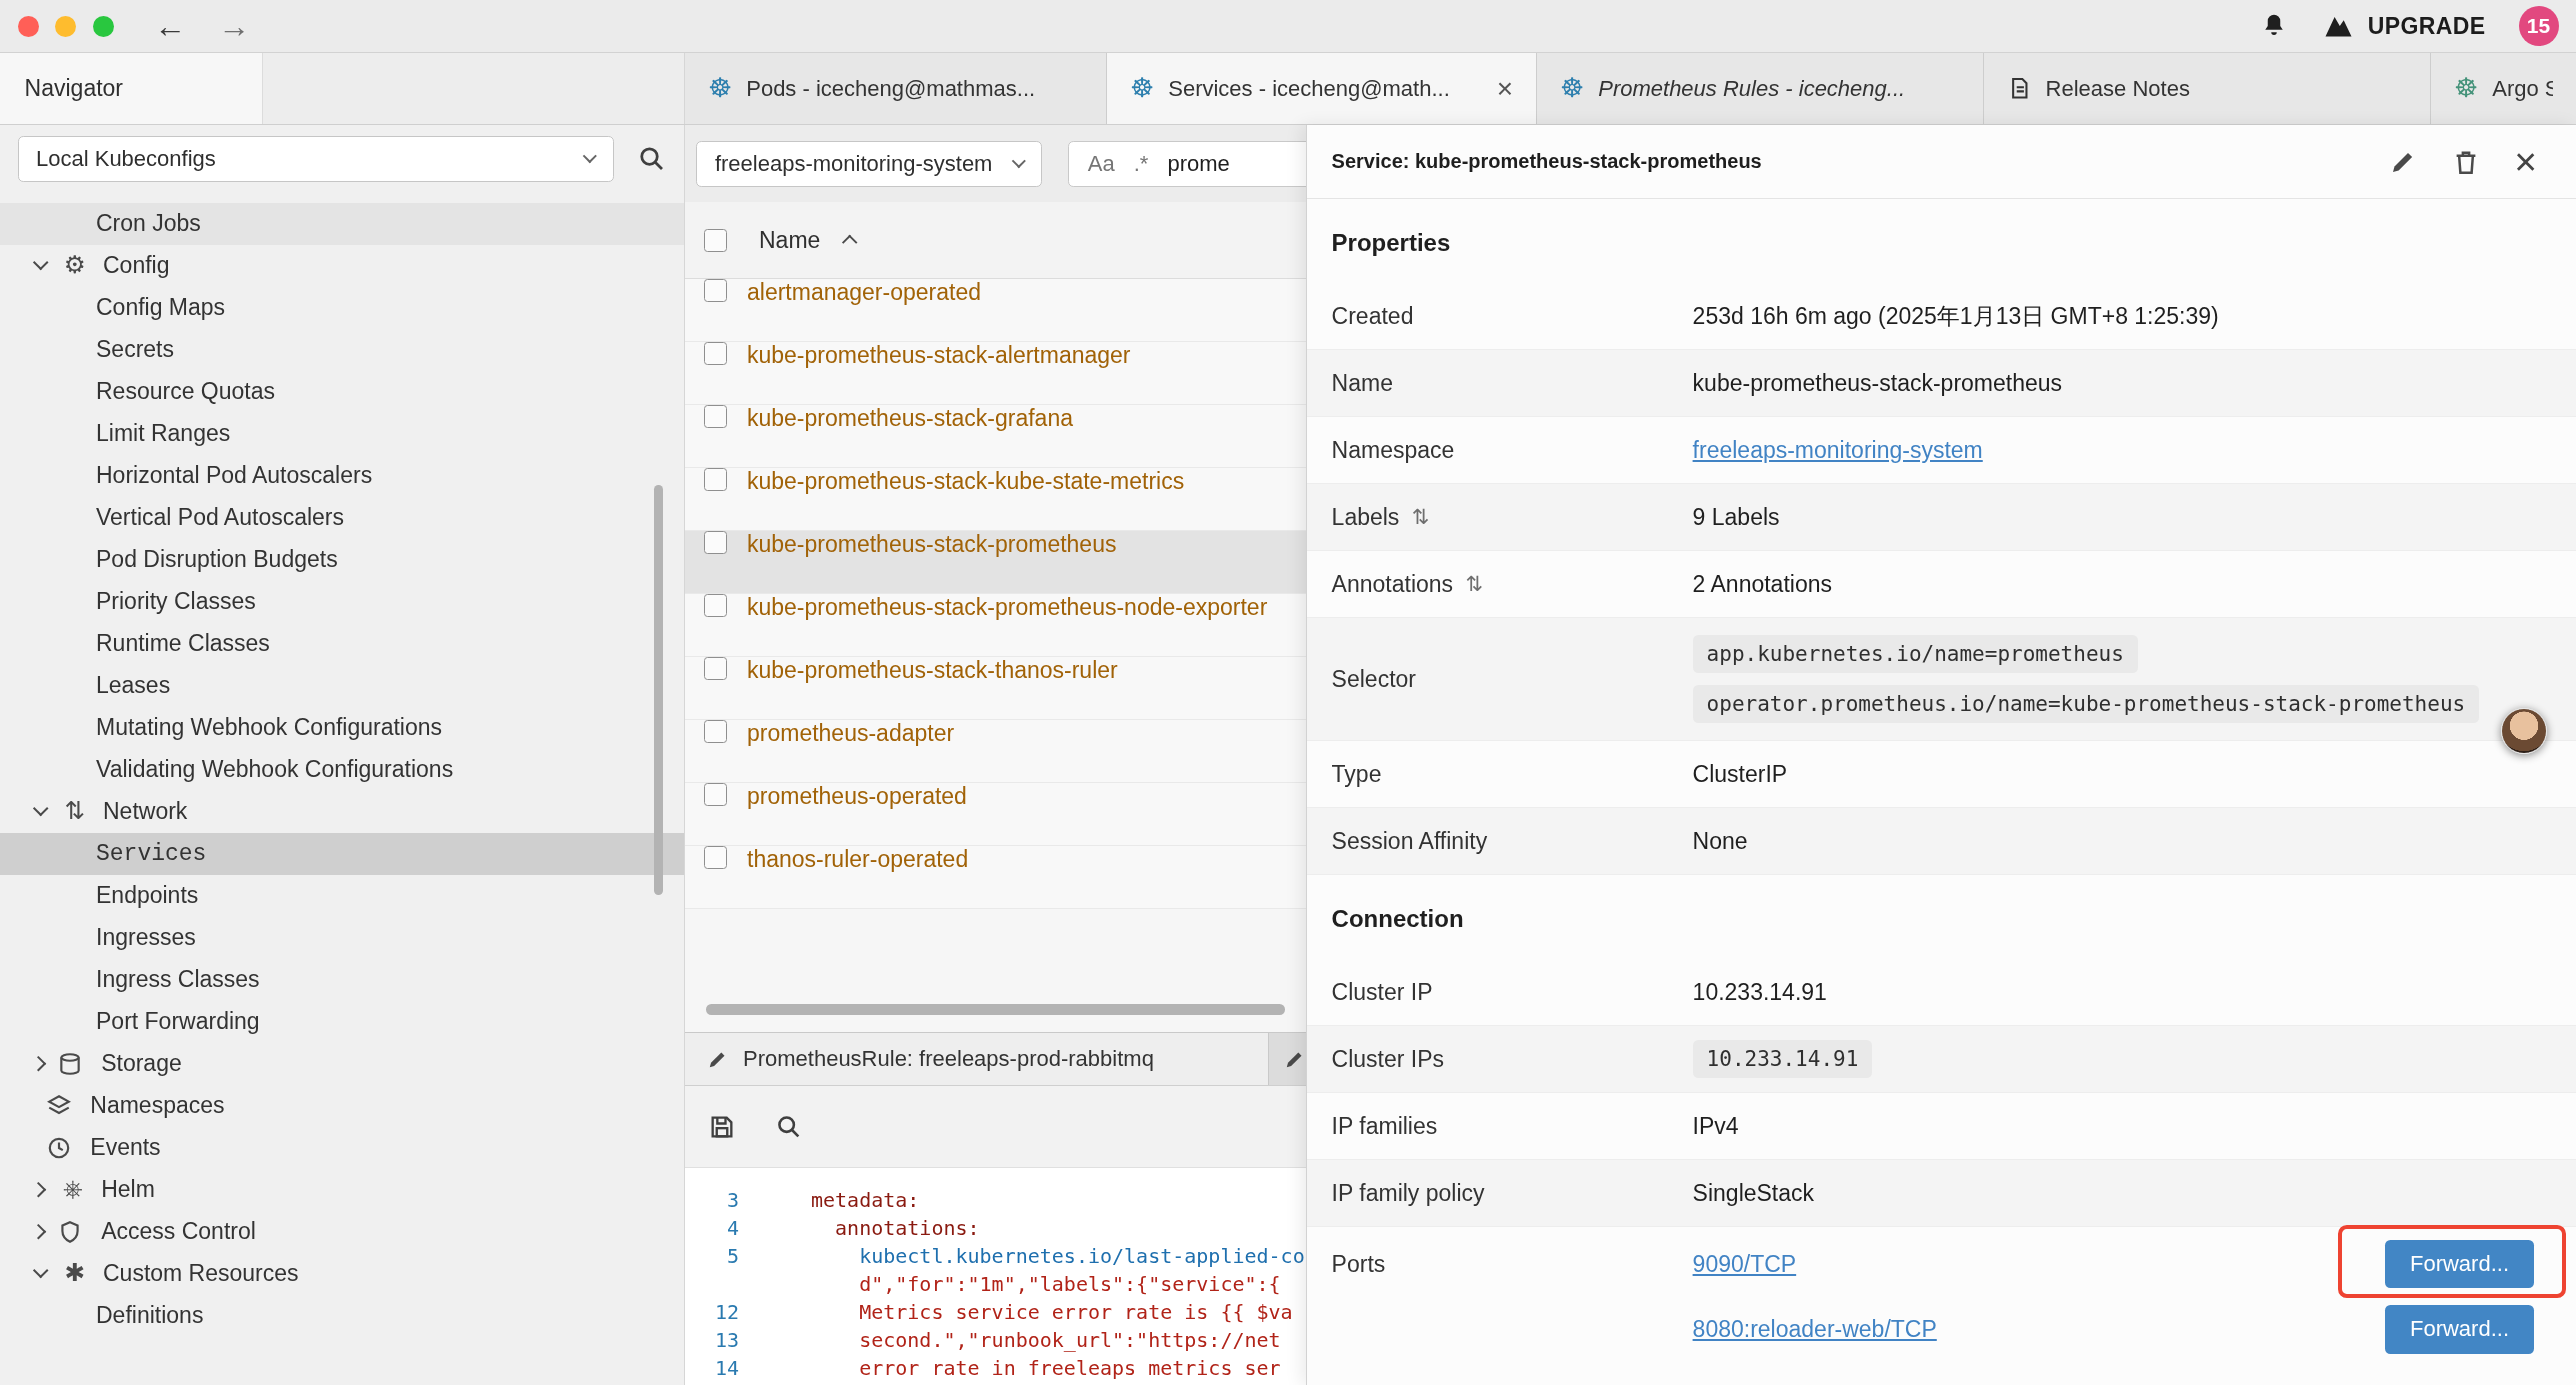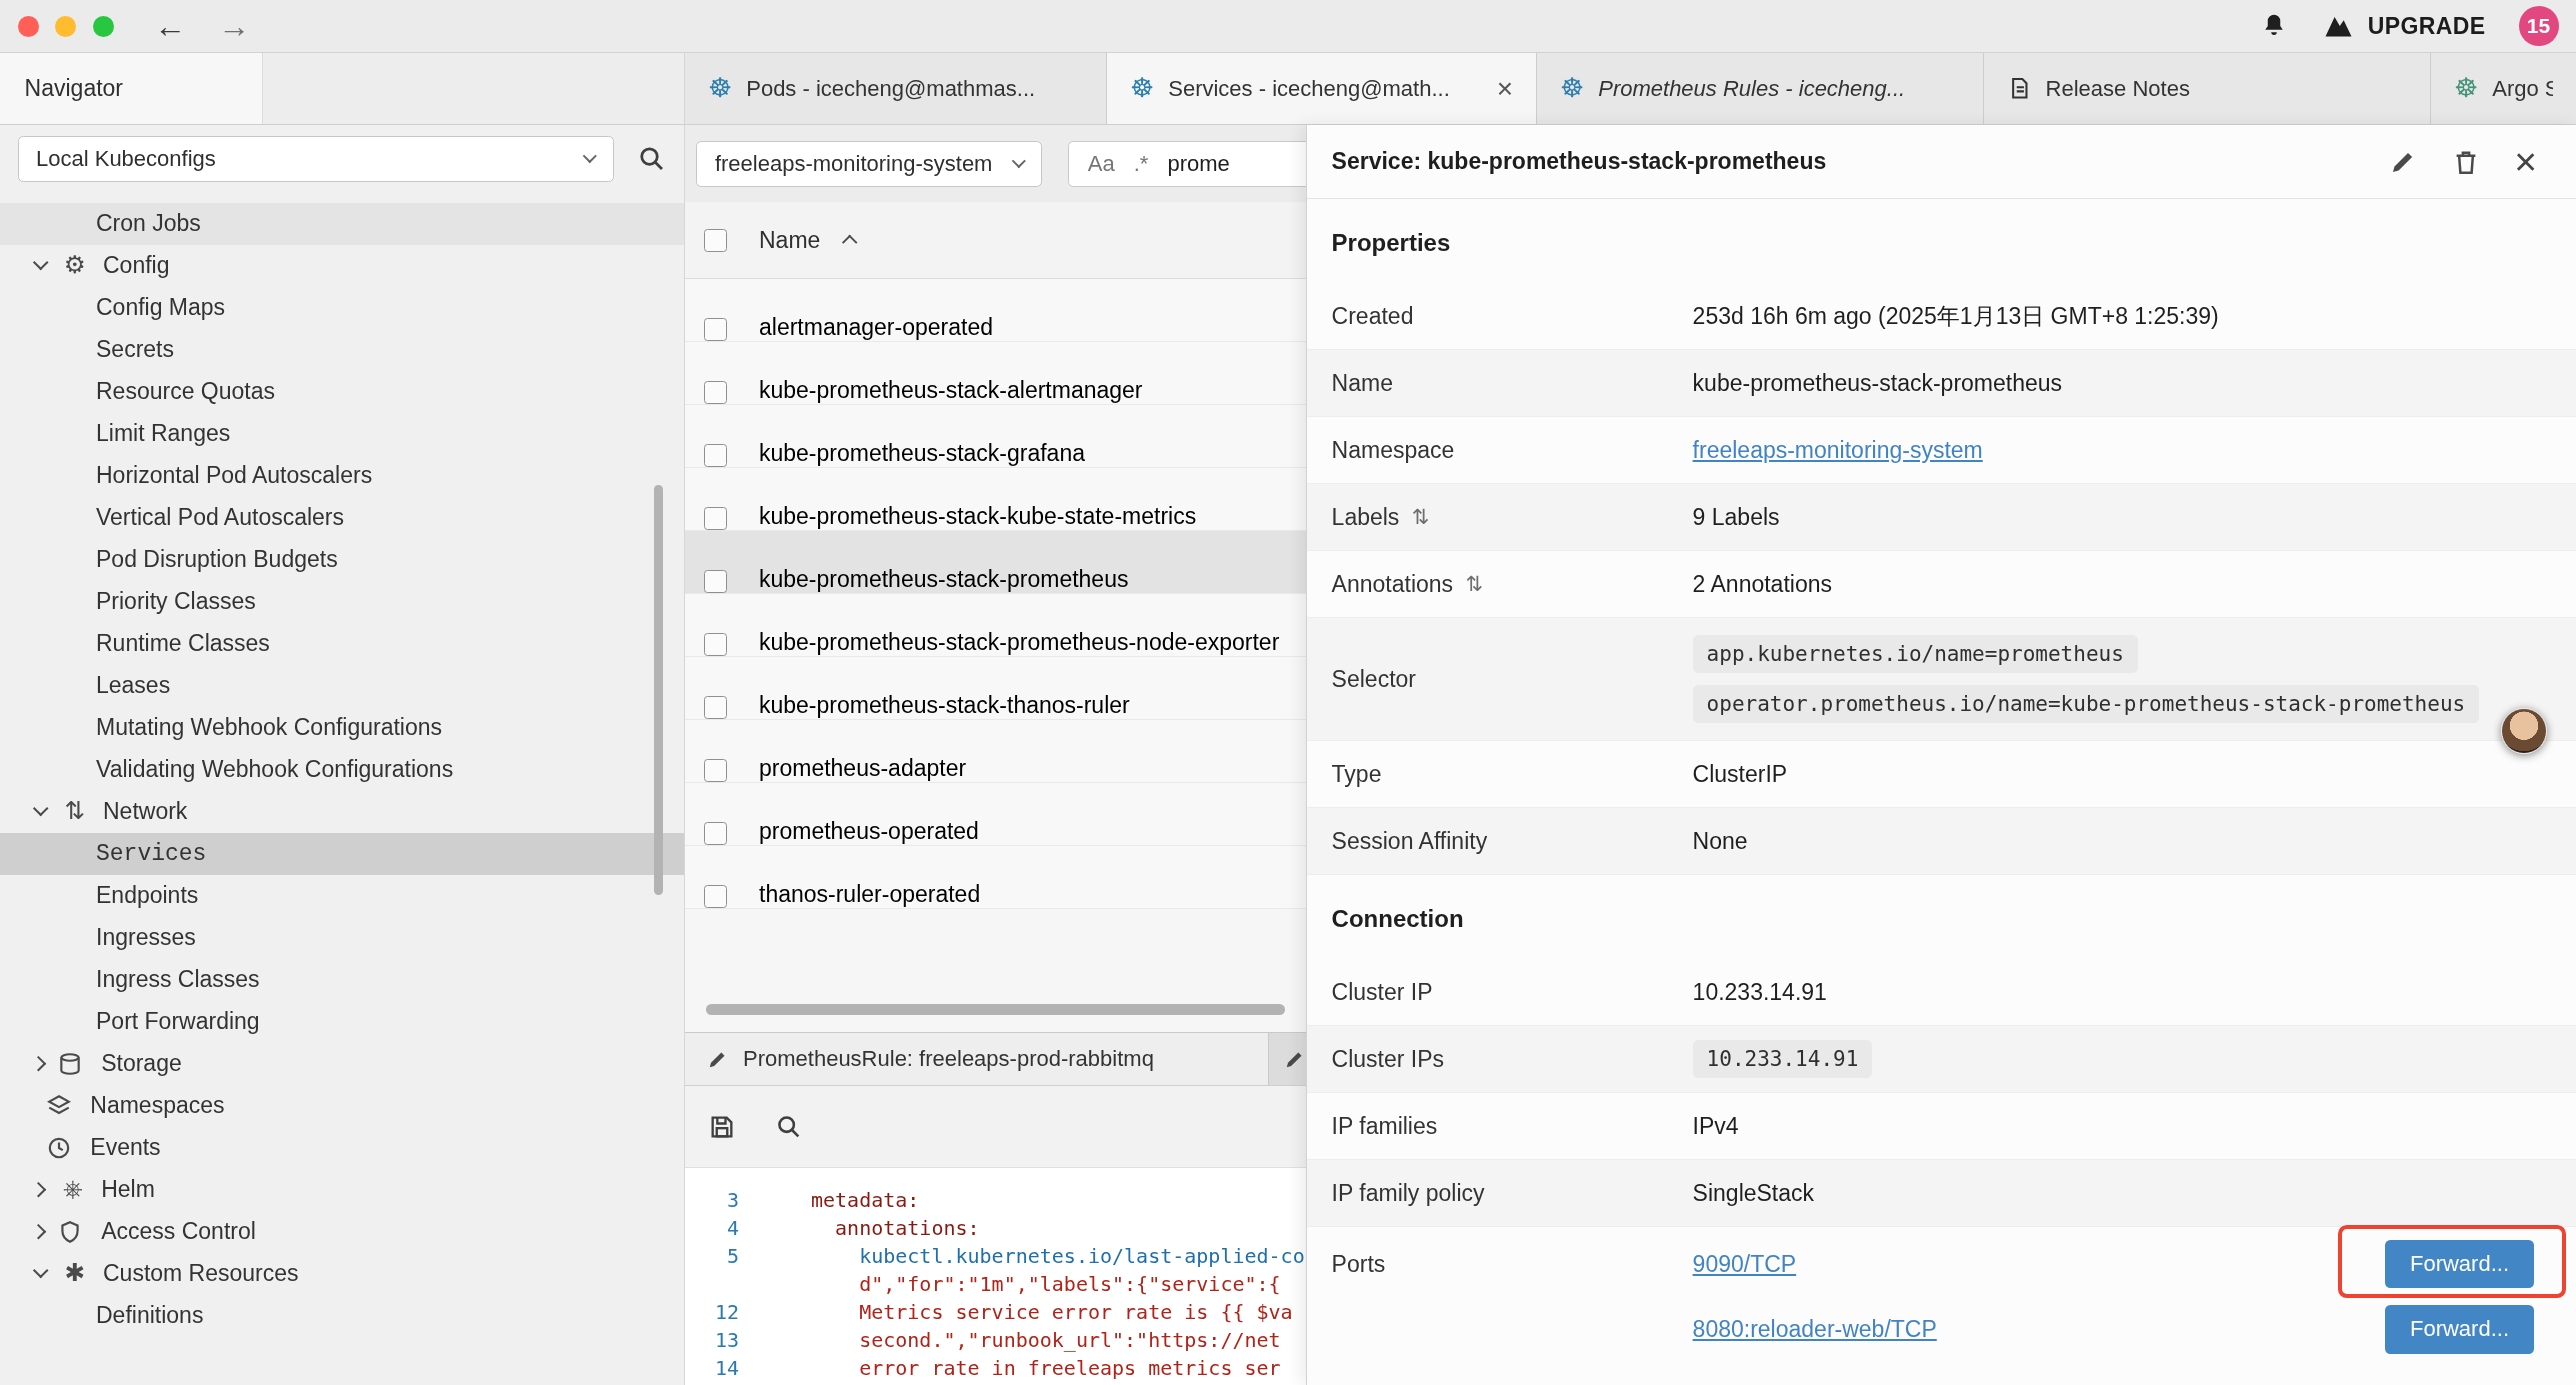--- a/index.html
+++ b/index.html
@@ -100,22 +100,22 @@
   .search-text { color: #1f1f1f; }
 
   .thead {
     height: 77px; display: flex; align-items: center; background: #f3f3f3;
     border-bottom: 0.9px solid #dcdcdc; padding-left: 19px; gap: 32px;
     font-size: 23px; color: #2f2f2f; font-weight: 500;
   }
   .chev-up { width: 11.4px; height: 11.4px; border-left: 2.6px solid #4a4a4a; border-top: 2.6px solid #4a4a4a; transform: rotate(45deg); margin-top: 5.3px; margin-left: -8.8px; }
   .cb { width: 23px; height: 23px; border: 1.8px solid #8f8f8f; border-radius: 3.5px; background: #fbfbfb; flex: none; }
   .trow {
-    height: 63px; display: flex; align-items: flex-end; padding-left: 19px; gap: 32px;
-    background: #f8f8f8; border-bottom: 0.9px solid #e9e9e9; font-size: 23px; color: #000000;
+    height: 63px; display: flex; align-items: flex-start; padding-left: 19px; gap: 20px;
+    background: #f8f8f8; border-bottom: 0.9px solid #e9e9e9; font-size: 23px; color: #a16207;
     white-space: nowrap;
   }
   .trow.selected { background: #e3e3e3; }
   .hscroll { position: absolute; left: 21px; top: 879px; width: 579px; height: 10.5px; background: #b3b3b3; border-radius: 5.3px; }
 
   
   .dock-tabs {
     position: absolute; left: 0; top: 907px; width: 621px; height: 54px;
     background: #dcdcdc; border-top: 0.9px solid #c9c9c9; border-bottom: 0.9px solid #cfcfcf; display: flex;
   }
@@ -142,21 +142,21 @@
   .ltext.b { color: #1e6fae; }
   .ltext.s { color: #b12318; }
 
   
   .detail {
     position: absolute; left: 1306px; top: 125px; width: 1270px; height: 1261px;
     background: #fcfcfc; border-left: 0.9px solid #d2d2d2;
     box-shadow: -5.3px 0 16px rgba(0,0,0,0.08); overflow: hidden;
   }
   .dheader { height: 74px; display: flex; align-items: center; padding: 0 39px 0 24.6px; border-bottom: 0.9px solid #e4e4e4; }
-  .dtitle { font-size: 23px; font-weight: 700; color: #1e1e1e; }
+  .dtitle { font-size: 20px; font-weight: 700; color: #1e1e1e; }
   .dheader-icons { margin-left: auto; display: flex; align-items: center; gap: 33px; }
   .x-close { font-size: 39px; color: #444; line-height: 1; }
   .dheading { font-size: 24px; font-weight: 700; color: #1f1f1f; padding: 30px 0 0 24.6px; height: 84px; }
   .drow {
     min-height: 67px; display: flex; align-items: center; padding-left: 24.6px;
     border-bottom: 0.9px solid #ededed; font-size: 23px; background: #fcfcfc;
   }
   .drow.alt { background: #f4f4f4; }
   .dlabel { width: 361px; flex: none; color: #333; display: flex; align-items: center; gap: 12.3px; }
   .swap-ic { color: #6e6e6e; font-size: 21px; }

